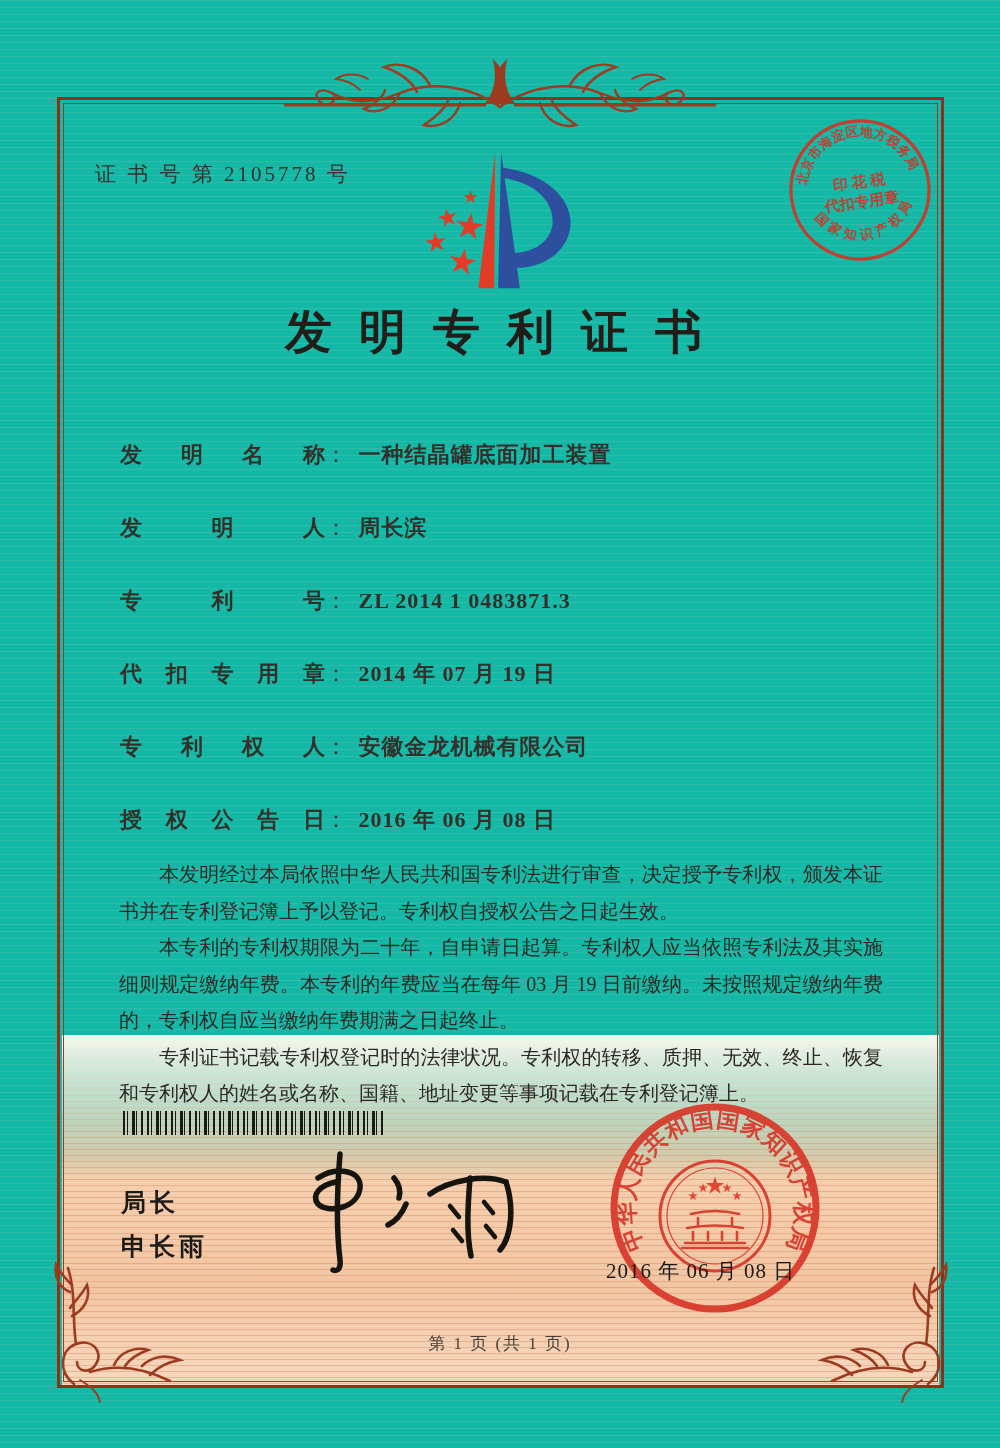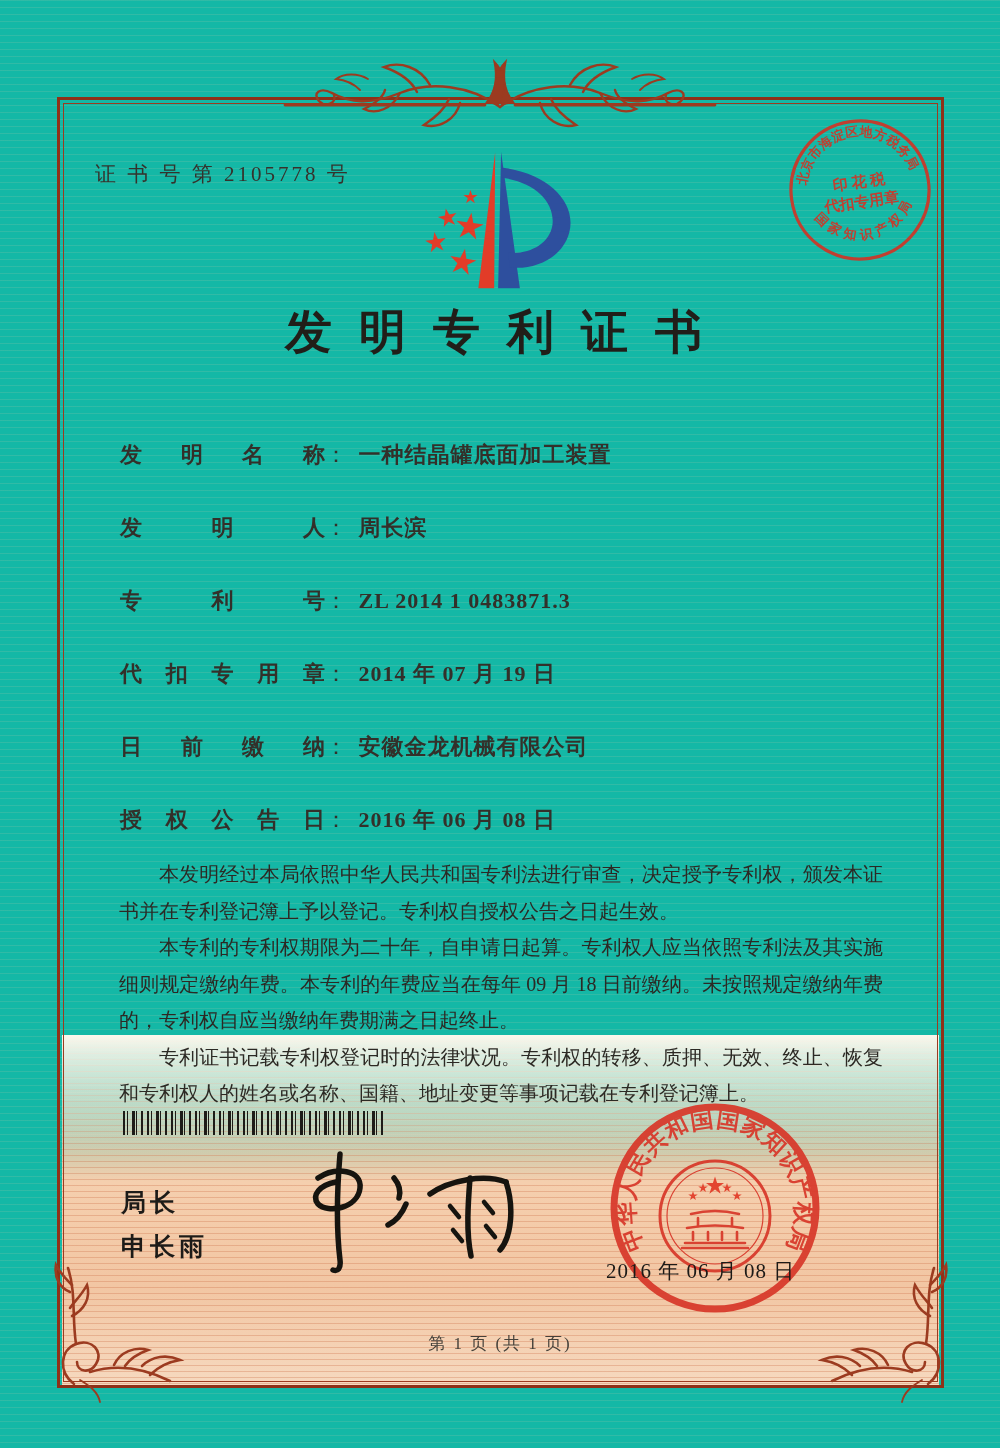--- a/index.html
+++ b/index.html
@@ -140,32 +140,32 @@
     </div>
     <div class="field-row">
       <span class="field-label">专利号</span><span class="field-colon">：</span>
       <span class="field-value">ZL 2014 1 0483871.3</span>
     </div>
     <div class="field-row">
       <span class="field-label">代扣专用章</span><span class="field-colon">：</span>
       <span class="field-value">2014 年 07 月 19 日</span>
     </div>
     <div class="field-row">
-      <span class="field-label">日前缴纳</span><span class="field-colon">：</span>
+      <span class="field-label">专利权人</span><span class="field-colon">：</span>
       <span class="field-value">安徽金龙机械有限公司</span>
     </div>
     <div class="field-row">
       <span class="field-label">授权公告日</span><span class="field-colon">：</span>
       <span class="field-value">2016 年 06 月 08 日</span>
     </div>
   </div>
 
   <div class="paragraphs">
     <p>本发明经过本局依照中华人民共和国专利法进行审查，决定授予专利权，颁发本证书并在专利登记簿上予以登记。专利权自授权公告之日起生效。</p>
-    <p>本专利的专利权期限为二十年，自申请日起算。专利权人应当依照专利法及其实施细则规定缴纳年费。本专利的年费应当在每年 09 月 18 日前缴纳。未按照规定缴纳年费的，专利权自应当缴纳年费期满之日起终止。</p>
+    <p>本专利的专利权期限为二十年，自申请日起算。专利权人应当依照专利法及其实施细则规定缴纳年费。本专利的年费应当在每年 03 月 19 日前缴纳。未按照规定缴纳年费的，专利权自应当缴纳年费期满之日起终止。</p>
     <p>专利证书记载专利权登记时的法律状况。专利权的转移、质押、无效、终止、恢复和专利权人的姓名或名称、国籍、地址变更等事项记载在专利登记簿上。</p>
   </div>
 
   <div class="barcode"></div>
 
   <div class="signer-title">局长</div>
   <div class="signer-name">申长雨</div>
 
   <svg class="signature" viewBox="0 0 245 140">
     <g stroke="#16140f" stroke-width="5.5" fill="none" stroke-linecap="round" stroke-linejoin="round">

